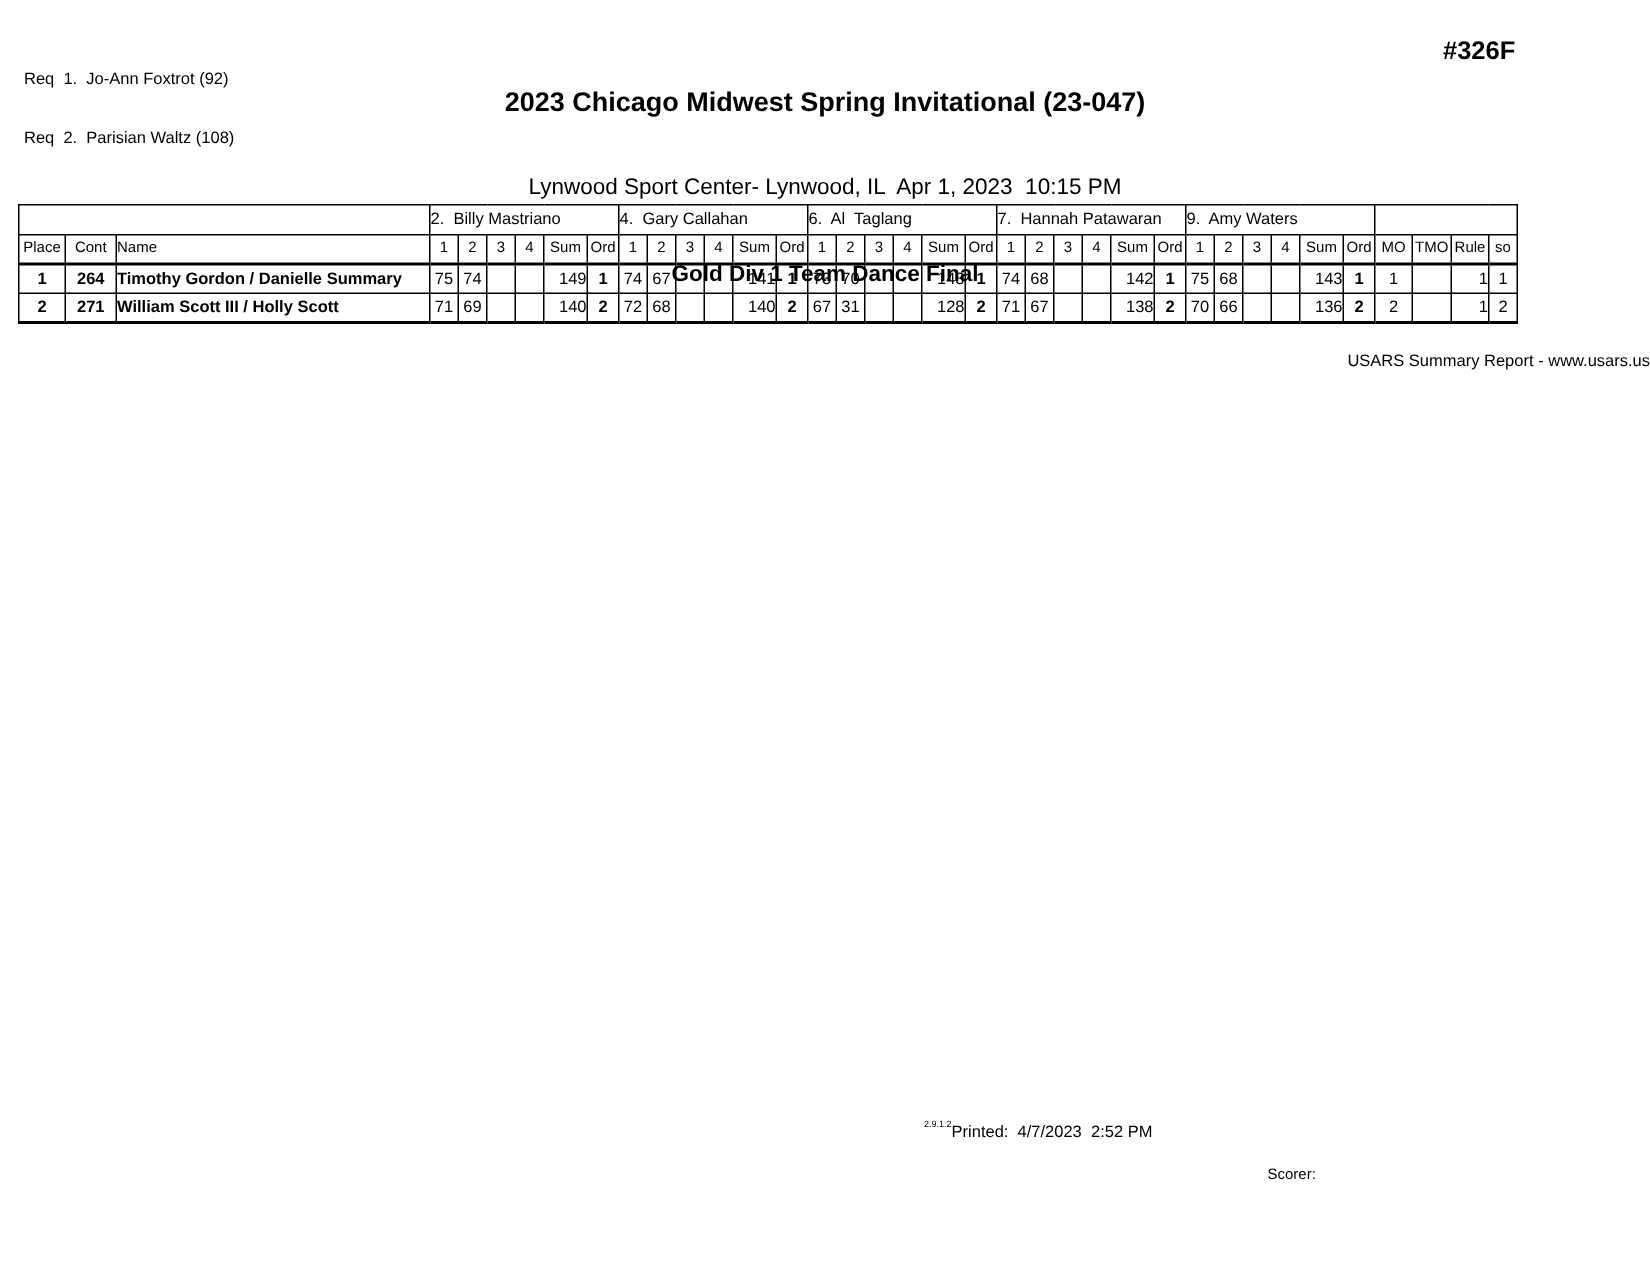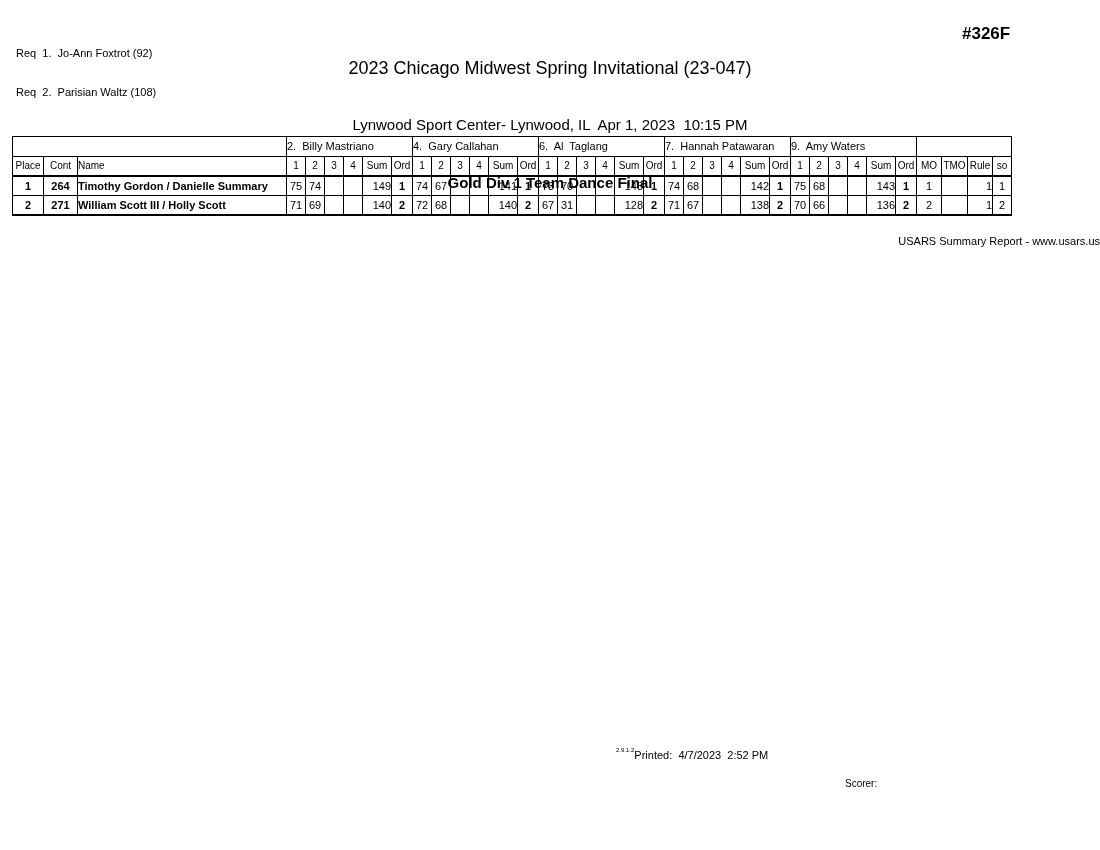--- a/index.html
+++ b/index.html
@@ -2,21 +2,21 @@
 <html><head>
 <meta charset="utf-8">
 <style>
   html,body { margin:0; padding:0; background:#ffffff; }
   body { width:1100px; height:850px; font-family:"Liberation Sans", sans-serif; color:#000; }
   .page { position:relative; width:1100px; height:850px; background:#fff; overflow:hidden; }
 
   .req-block { position:absolute; left:16px; top:21px; font-size:11px; line-height:13px; white-space:pre; }
 
   .header-block { position:absolute; left:0; top:21px; width:100%; text-align:center; white-space:pre; }
-  .title-main   { font-size:18px; font-weight:normal; line-height:22px; }
+  .title-main   { font-size:18px; font-weight:bold; line-height:22px; }
   .title-venue  { font-size:15px; line-height:19px; }
   .title-event  { font-size:15px; font-weight:bold; line-height:25px; }
   .title-report { font-size:11px; line-height:21px;text-align:right; }
 
   .event-number { position:absolute; left:962px; top:24px; font-size:17px; font-weight:bold; }
 
   table.results { position:absolute; left:12px; top:136px; border-collapse:collapse; table-layout:fixed; }
   table.results td { border:1px solid #000; height:18px; padding:0; font-size:11px; line-height:18px;
                      overflow:hidden; white-space:pre; }
   tr.jrow td   { height:19px; line-height:19px; }

